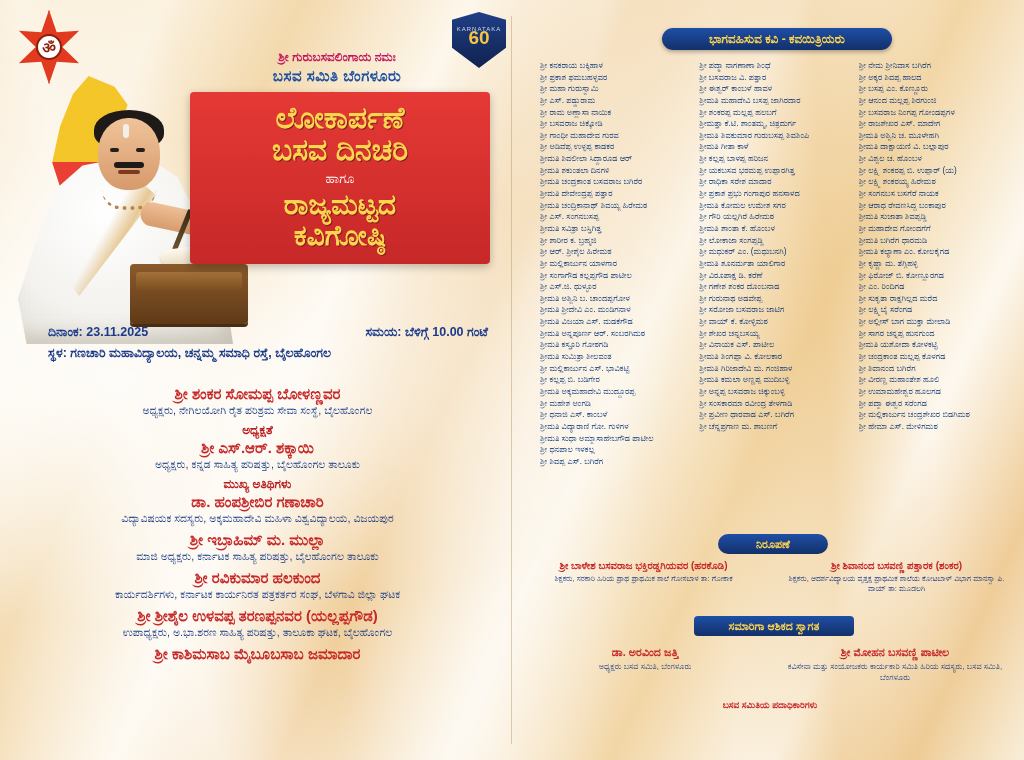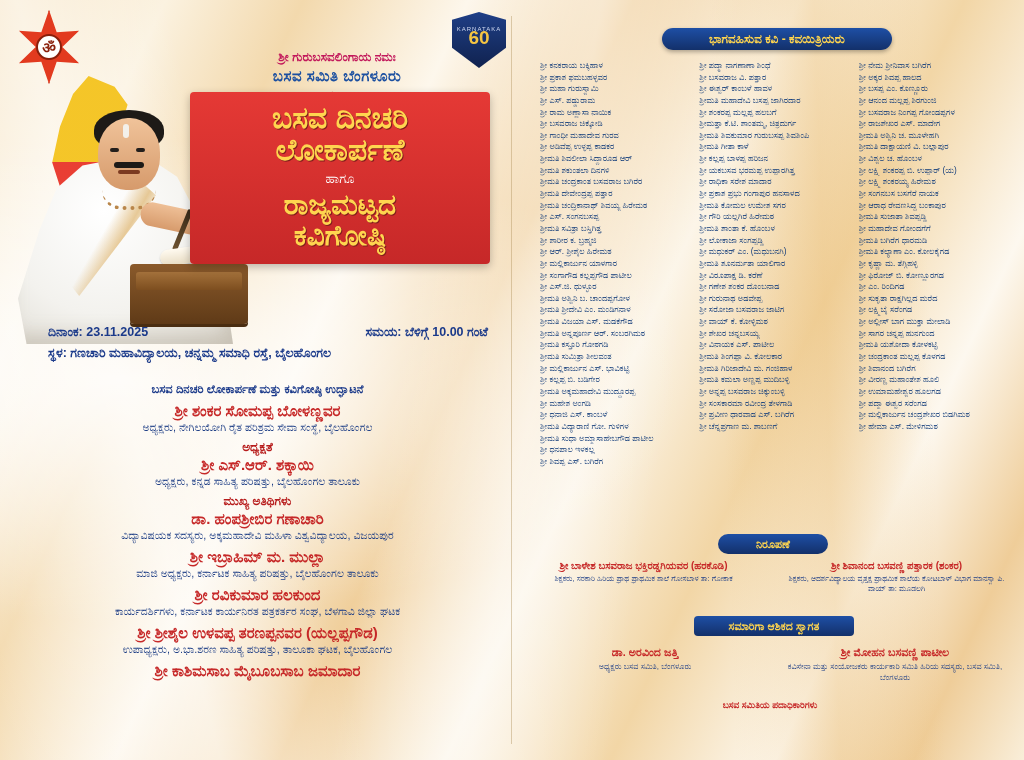--- a/index.html
+++ b/index.html
@@ -223,22 +223,22 @@
       <div class="l3">ಕರ್ನಾಟಕ ರಾಜ್ಯೋತ್ಸವ ಸಂಭ್ರಮ</div>
     </div>
 
     <div class="badge">
       <div class="shield"></div>
       <div class="sub">KARNATAKA</div>
       <div class="num">60</div>
     </div>
 
     <div class="titlepanel">
+      <div class="t1">ಲೋಕಾರ್ಪಣೆ</div>
       <div class="t1">ಬಸವ ದಿನಚರಿ</div>
-      <div class="t1">ಲೋಕಾರ್ಪಣೆ</div>
       <div class="haagu">ಹಾಗೂ</div>
       <div class="t2">ರಾಜ್ಯಮಟ್ಟದ</div>
       <div class="t2">ಕವಿಗೋಷ್ಠಿ</div>
     </div>
 
     <div class="meta">
       <div class="row">
         <span>
           <span>ದಿನಾಂಕ:</span>
           <span>23.11.2025</span>
@@ -248,21 +248,20 @@
           <span>ಬೆಳಿಗ್ಗೆ 10.00 ಗಂಟೆ</span>
         </span>
       </div>
       <div class="full">
         <span>ಸ್ಥಳ:</span>
         <span>ಗಣಚಾರಿ ಮಹಾವಿದ್ಯಾಲಯ, ಚನ್ನಮ್ಮ ಸಮಾಧಿ ರಸ್ತೆ, ಬೈಲಹೊಂಗಲ</span>
       </div>
     </div>
 
     <div class="program">
-      <div class="note">ಬಸವ ದಿನಚರಿ ಲೋಕಾರ್ಪಣೆ ಮತ್ತು ಕವಿಗೋಷ್ಠಿ ಉದ್ಘಾಟನೆ</div>
       <div id="program-entries">
           <div class="name">ಶ್ರೀ ಶಂಕರ ಸೋಮಪ್ಪ ಬೋಳಣ್ಣವರ</div>
           <div class="desc">ಅಧ್ಯಕ್ಷರು, ನೇಗಿಲಯೋಗಿ ರೈತ ಪರಿಶ್ರಮ ಸೇವಾ ಸಂಸ್ಥೆ, ಬೈಲಹೊಂಗಲ</div>
           <div class="role">ಅಧ್ಯಕ್ಷತೆ</div>
           <div class="name">ಶ್ರೀ ಎಸ್.ಆರ್. ಶಕ್ಕಾಯಿ</div>
           <div class="desc">ಅಧ್ಯಕ್ಷರು, ಕನ್ನಡ ಸಾಹಿತ್ಯ ಪರಿಷತ್ತು, ಬೈಲಹೊಂಗಲ ತಾಲೂಕು</div>
           <div class="role">ಮುಖ್ಯ ಅತಿಥಿಗಳು</div>
           <div class="name">ಡಾ. ಹಂಪಶ್ರೀಬಿರ ಗಣಾಚಾರಿ</div>
           <div class="desc">ವಿದ್ಯಾವಿಷಯಕ ಸದಸ್ಯರು, ಅಕ್ಕಮಹಾದೇವಿ ಮಹಿಳಾ ವಿಶ್ವವಿದ್ಯಾಲಯ, ವಿಜಯಪುರ</div>
           <div class="name">ಶ್ರೀ ಇಬ್ರಾಹಿಮ್ ಮ. ಮುಲ್ಲಾ</div>

